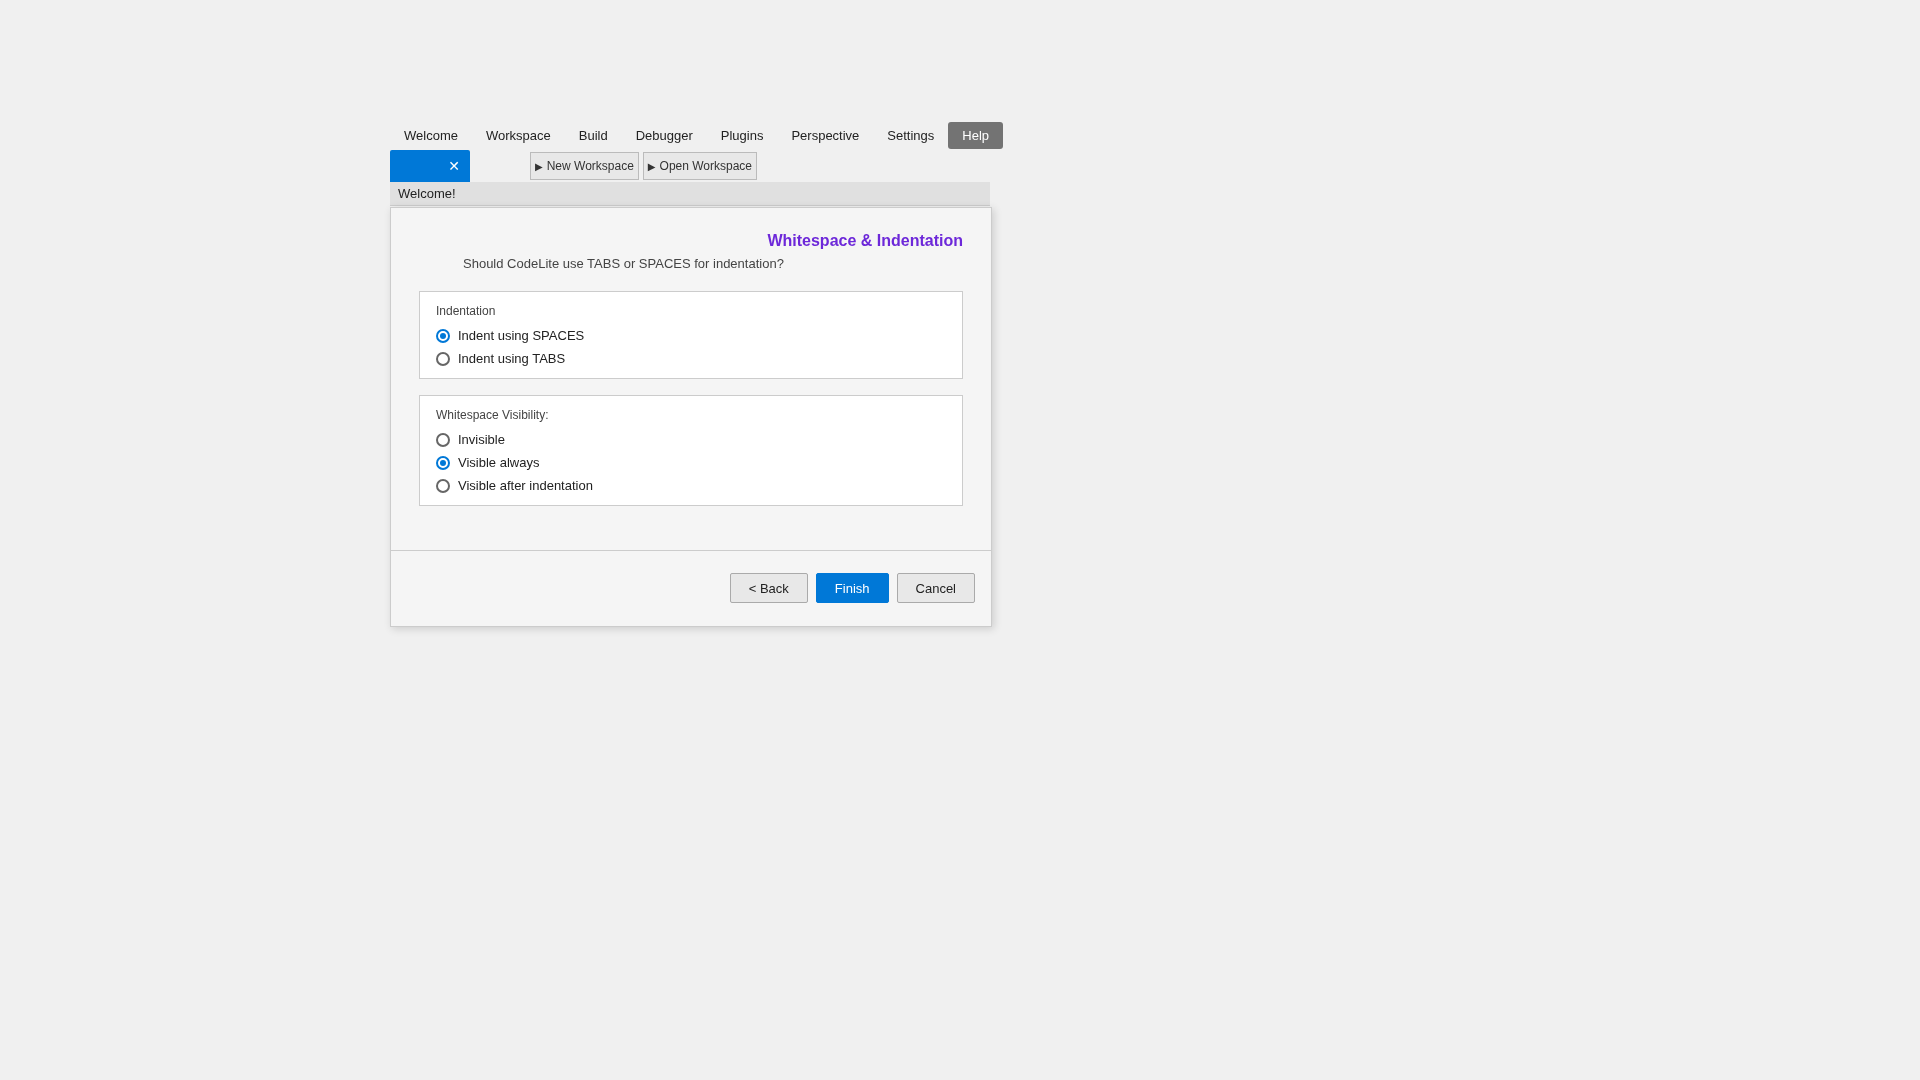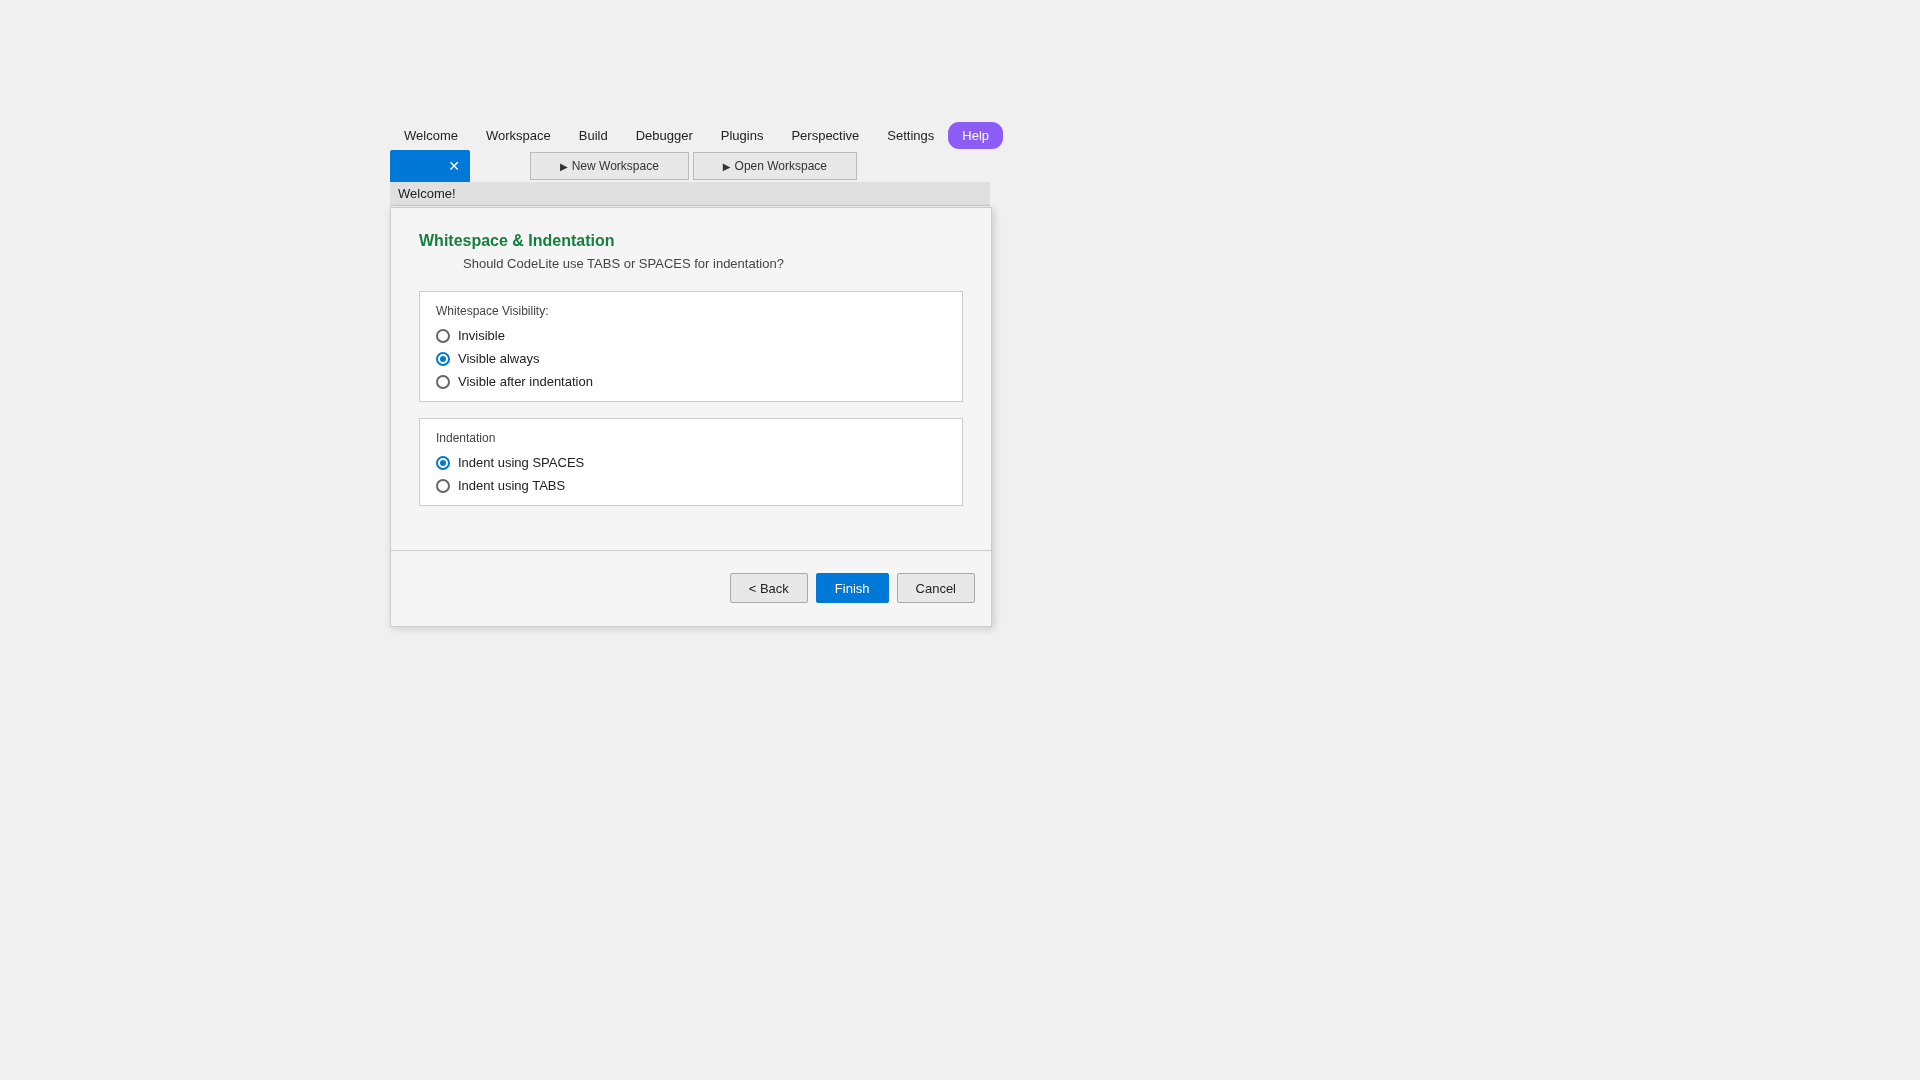--- a/index.html
+++ b/index.html
@@ -35,23 +35,23 @@
     }
 
     .menu-item {
       padding: 6px 14px;
       cursor: pointer;
       color: #222;
       font-size: 13px;
       border-radius: 2px;
     }
     .menu-item.active {
-      background: #8b5cf6;
+      background: #737373;
       color: #fff;
-      border-radius: 11px;
+      border-radius: 3px;
     }
 
     
     .tab-area {
       position: absolute;
       top: 150px;
       left: 390px;
       width: 80px;
       height: 32px;
       background: #0078d7;
@@ -81,21 +81,21 @@
       left: 530px;
       height: 32px;
       display: flex;
       gap: 4px;
       align-items: center;
     }
 
     .toolbar-btn {
       background: #e8e8e8;
       border: 1px solid #bbb;
-      padding: 4px 29px;
+      padding: 4px 4px;
       font-size: 12px;
       cursor: pointer;
       color: #333;
       height: 28px;
       display: flex;
       align-items: center;
     }
     .toolbar-btn:before {
       content: '▶ ';
       font-size: 10px;
@@ -127,22 +127,23 @@
       box-shadow: 2px 2px 8px rgba(0,0,0,0.15);
     }
 
     .dialog-body {
       padding: 24px 28px 16px 28px;
     }
 
     .dialog-title {
       font-size: 16px;
       font-weight: bold;
-      color: #15803d;
+      color: #6d28d9;
       margin-bottom: 6px;
+      text-align: right;
     }
 
     .dialog-subtitle {
       font-size: 13px;
       color: #444;
       margin-bottom: 20px;
       margin-left: 44px;
     }
 
     
@@ -258,44 +259,44 @@
   <div class="welcome-bar">
     <span>Welcome!</span>
   </div>
 
   <div class="dialog-panel">
     <div class="dialog-body">
       <div class="dialog-title">Whitespace &amp; Indentation</div>
       <div class="dialog-subtitle">Should CodeLite use TABS or SPACES for indentation?</div>
 
       <div class="group-box">
+        <div class="group-label">Indentation</div>
+        <div class="radio-row">
+          <div class="radio-input checked"></div>
+          <span class="radio-label">Indent using SPACES</span>
+        </div>
+        <div class="radio-row">
+          <div class="radio-input"></div>
+          <span class="radio-label">Indent using TABS</span>
+        </div>
+      </div>
+
+      <div class="group-box">
         <div class="group-label">Whitespace Visibility:</div>
         <div class="radio-row">
           <div class="radio-input"></div>
           <span class="radio-label">Invisible</span>
         </div>
         <div class="radio-row">
           <div class="radio-input checked"></div>
           <span class="radio-label">Visible always</span>
         </div>
         <div class="radio-row">
           <div class="radio-input"></div>
           <span class="radio-label">Visible after indentation</span>
-        </div>
-      </div>
-
-      <div class="group-box">
-        <div class="group-label">Indentation</div>
-        <div class="radio-row">
-          <div class="radio-input checked"></div>
-          <span class="radio-label">Indent using SPACES</span>
-        </div>
-        <div class="radio-row">
-          <div class="radio-input"></div>
-          <span class="radio-label">Indent using TABS</span>
         </div>
       </div>
     </div>
 
     <hr class="separator">
 
     <div class="dialog-footer">
       <button class="btn">&lt; Back</button>
       <button class="btn primary">Finish</button>
       <button class="btn">Cancel</button>

